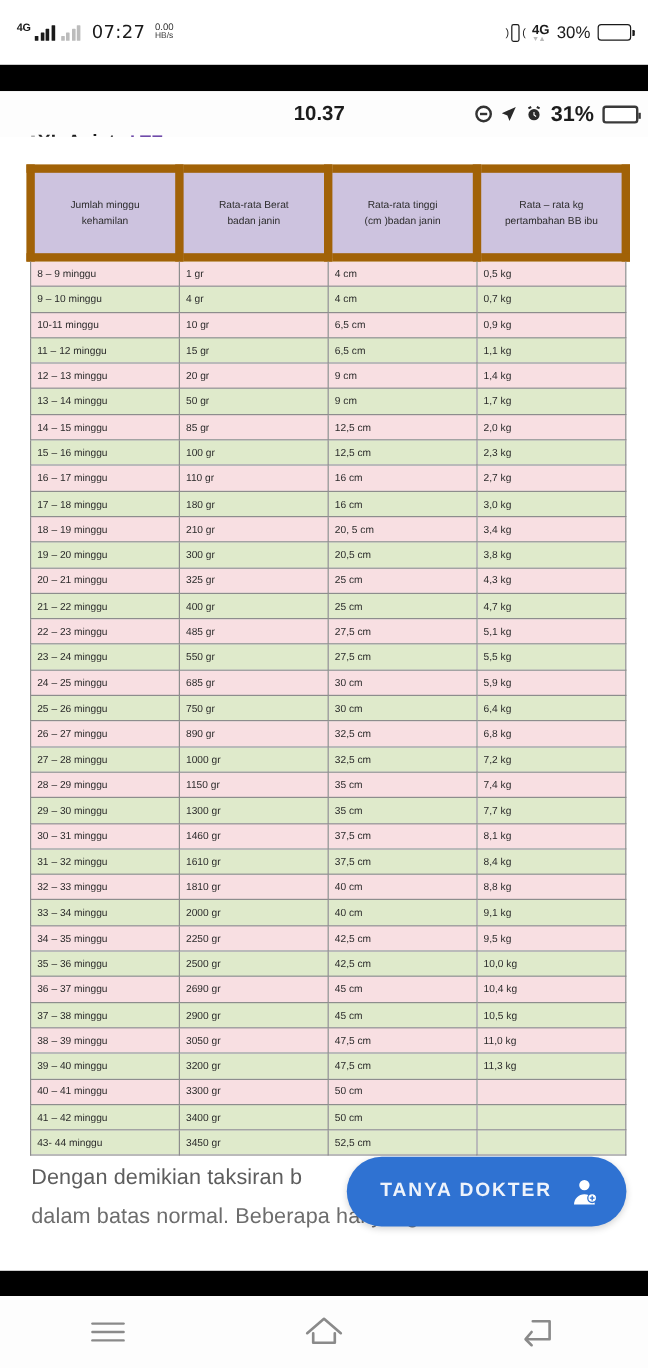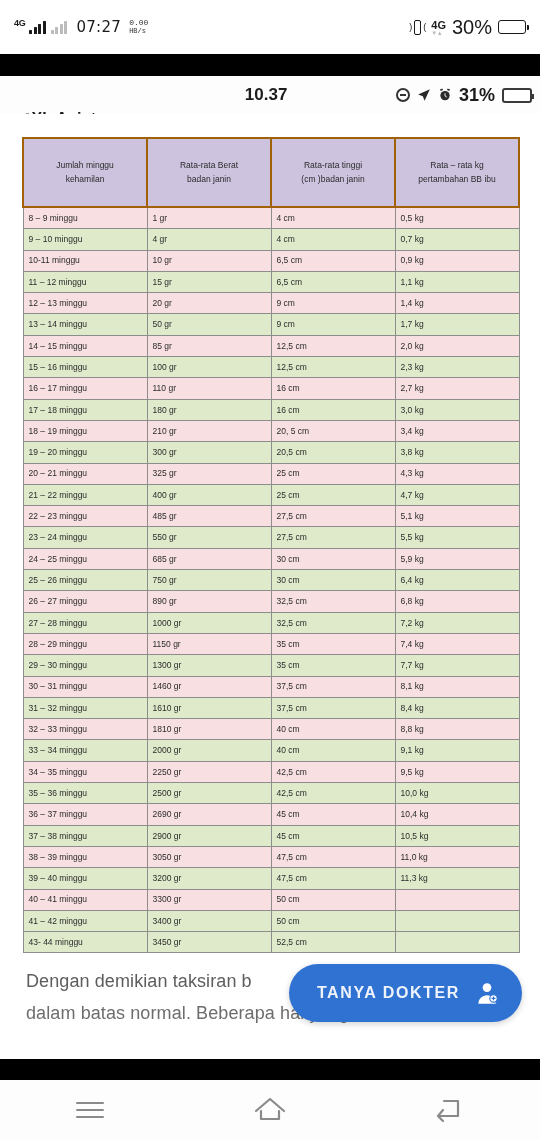--- a/index.html
+++ b/index.html
@@ -39,40 +39,40 @@
   .signal-bars.dim i { background: #bcbcbc; }
   .fourg-tag {
     font-size: 9px; font-weight: bold; color: #1a1a1a;
     position: relative; top: -4px; margin-right: -1px;
     letter-spacing: -0.3px;
   }
   .clock-time {
     font-size: 15px; color: #1a1a1a; letter-spacing: 0.3px;
     margin-left: 4px; font-family: "DejaVu Sans", sans-serif;
   }
-  .netspeed { line-height: 8px; margin-left: 3px; font-family: Liberation Mono, monospace; }
+  .netspeed { line-height: 8px; margin-left: 3px; }
   .netspeed .ns-num { font-size: 8px; color: #333; display: block; }
   .netspeed .ns-unit { font-size: 7px; color: #333; display: block; }
 
   .vibrate-icon { position: relative; width: 15px; height: 17px; }
   .vibrate-icon .vib-body {
     position: absolute; left: 4px; top: 1px;
     width: 7px; height: 15px;
     border: 1.6px solid #1a1a1a; border-radius: 2px;
     box-sizing: border-box;
   }
   .vibrate-icon .vib-l, .vibrate-icon .vib-r {
     position: absolute; top: 5px; font-size: 9px; color: #1a1a1a; line-height: 7px;
   }
   .vibrate-icon .vib-l { left: -1px; }
   .vibrate-icon .vib-r { right: -1px; }
 
   .net4g { font-size: 11px; font-weight: bold; color: #1a1a1a; position: relative; }
   .net4g .updown { font-size: 6px; color: #b9b9b9; display: block; line-height: 4px; letter-spacing:-0.5px; }
-  .batt-pct { font-size: 20px; color: #1a1a1a; }
+  .batt-pct { font-size: 14px; color: #1a1a1a; }
   .battery {
     width: 28px; height: 14px; border: 1.8px solid #1a1a1a;
     border-radius: 3px; position: relative; box-sizing: border-box;
     padding: 1.5px;
   }
   .battery::after {
     content: ""; position: absolute; right: -4px; top: 4px;
     width: 2px; height: 5px; background: #1a1a1a; border-radius: 0 1px 1px 0;
   }
   .battery .fill { height: 100%; background: #1a1a1a; border-radius: 1px; }
@@ -146,21 +146,21 @@
     table-layout: fixed;
     border: 1.5px solid #8d8d8d;
     background: #fff;
   }
   table.preg col.c1 { width: 124px; }
   table.preg col.c2 { width: 124px; }
   table.preg col.c3 { width: 124px; }
   table.preg col.c4 { width: 124px; }
   table.preg th {
     background: #cdc3df;
-    border: 2px solid #a16207;
+    border: 7px solid #a16207;
     font-size: 8.5px;
     font-weight: normal;
     color: #2b2b2b;
     text-align: center;
     height: 63px;
     vertical-align: middle;
     line-height: 1.55;
     padding: 2px 16px;
     font-family: "Liberation Sans", sans-serif;
   }

